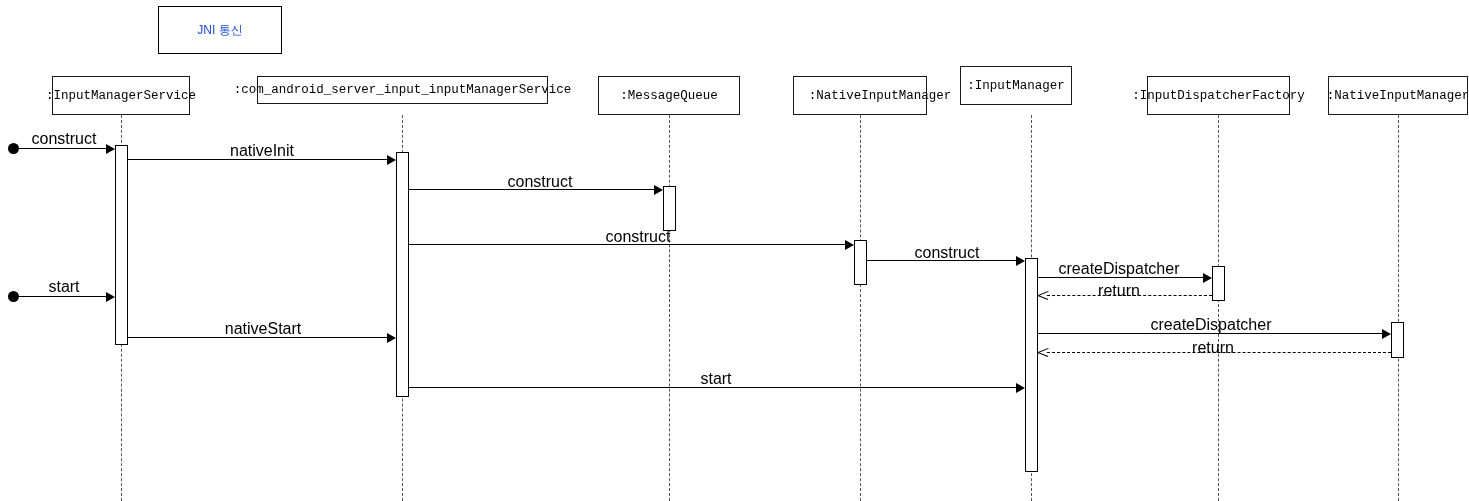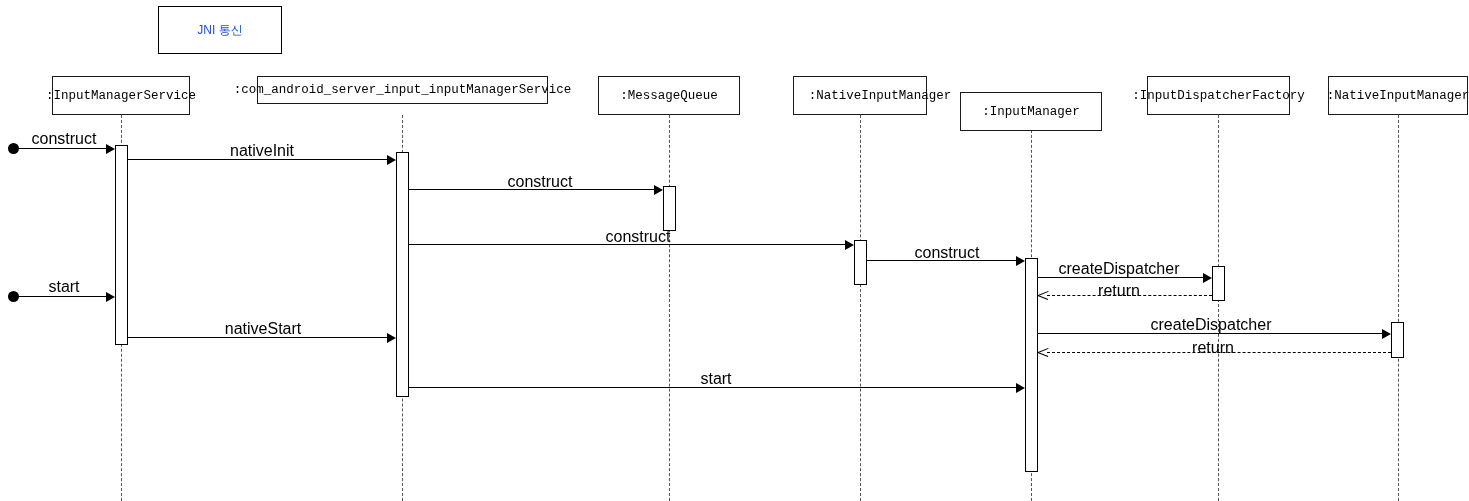--- a/index.html
+++ b/index.html
@@ -131,21 +131,21 @@
     </div>
     <div class="lifeline-dash" style="left: 669px; top: 115px; height: 386px;"></div>
     <div class="lifeline-head" style="left: 598px; top: 76px; width: 142px; height: 39px;">
       <span>:MessageQueue</span>
     </div>
     <div class="lifeline-dash" style="left: 860px; top: 115px; height: 386px;"></div>
     <div class="lifeline-head" style="left: 793px; top: 76px; width: 134px; height: 39px; padding-left: 40px;">
       <span>:NativeInputManager</span>
     </div>
     <div class="lifeline-dash" style="left: 1031px; top: 115px; height: 386px;"></div>
-    <div class="lifeline-head" style="left: 960px; top: 92px; width: 142px; height: 39px;">
+    <div class="lifeline-head" style="left: 960px; top: 66px; width: 112px; height: 39px;">
       <span>:InputManager</span>
     </div>
     <div class="lifeline-dash" style="left: 1218px; top: 115px; height: 386px;"></div>
     <div class="lifeline-head" style="left: 1147px; top: 76px; width: 143px; height: 39px;">
       <span>:InputDispatcherFactory</span>
     </div>
     <div class="lifeline-dash" style="left: 1398px; top: 115px; height: 386px;"></div>
     <div class="lifeline-head" style="left: 1328px; top: 76px; width: 140px; height: 39px;">
       <span>:NativeInputManager</span>
     </div>

